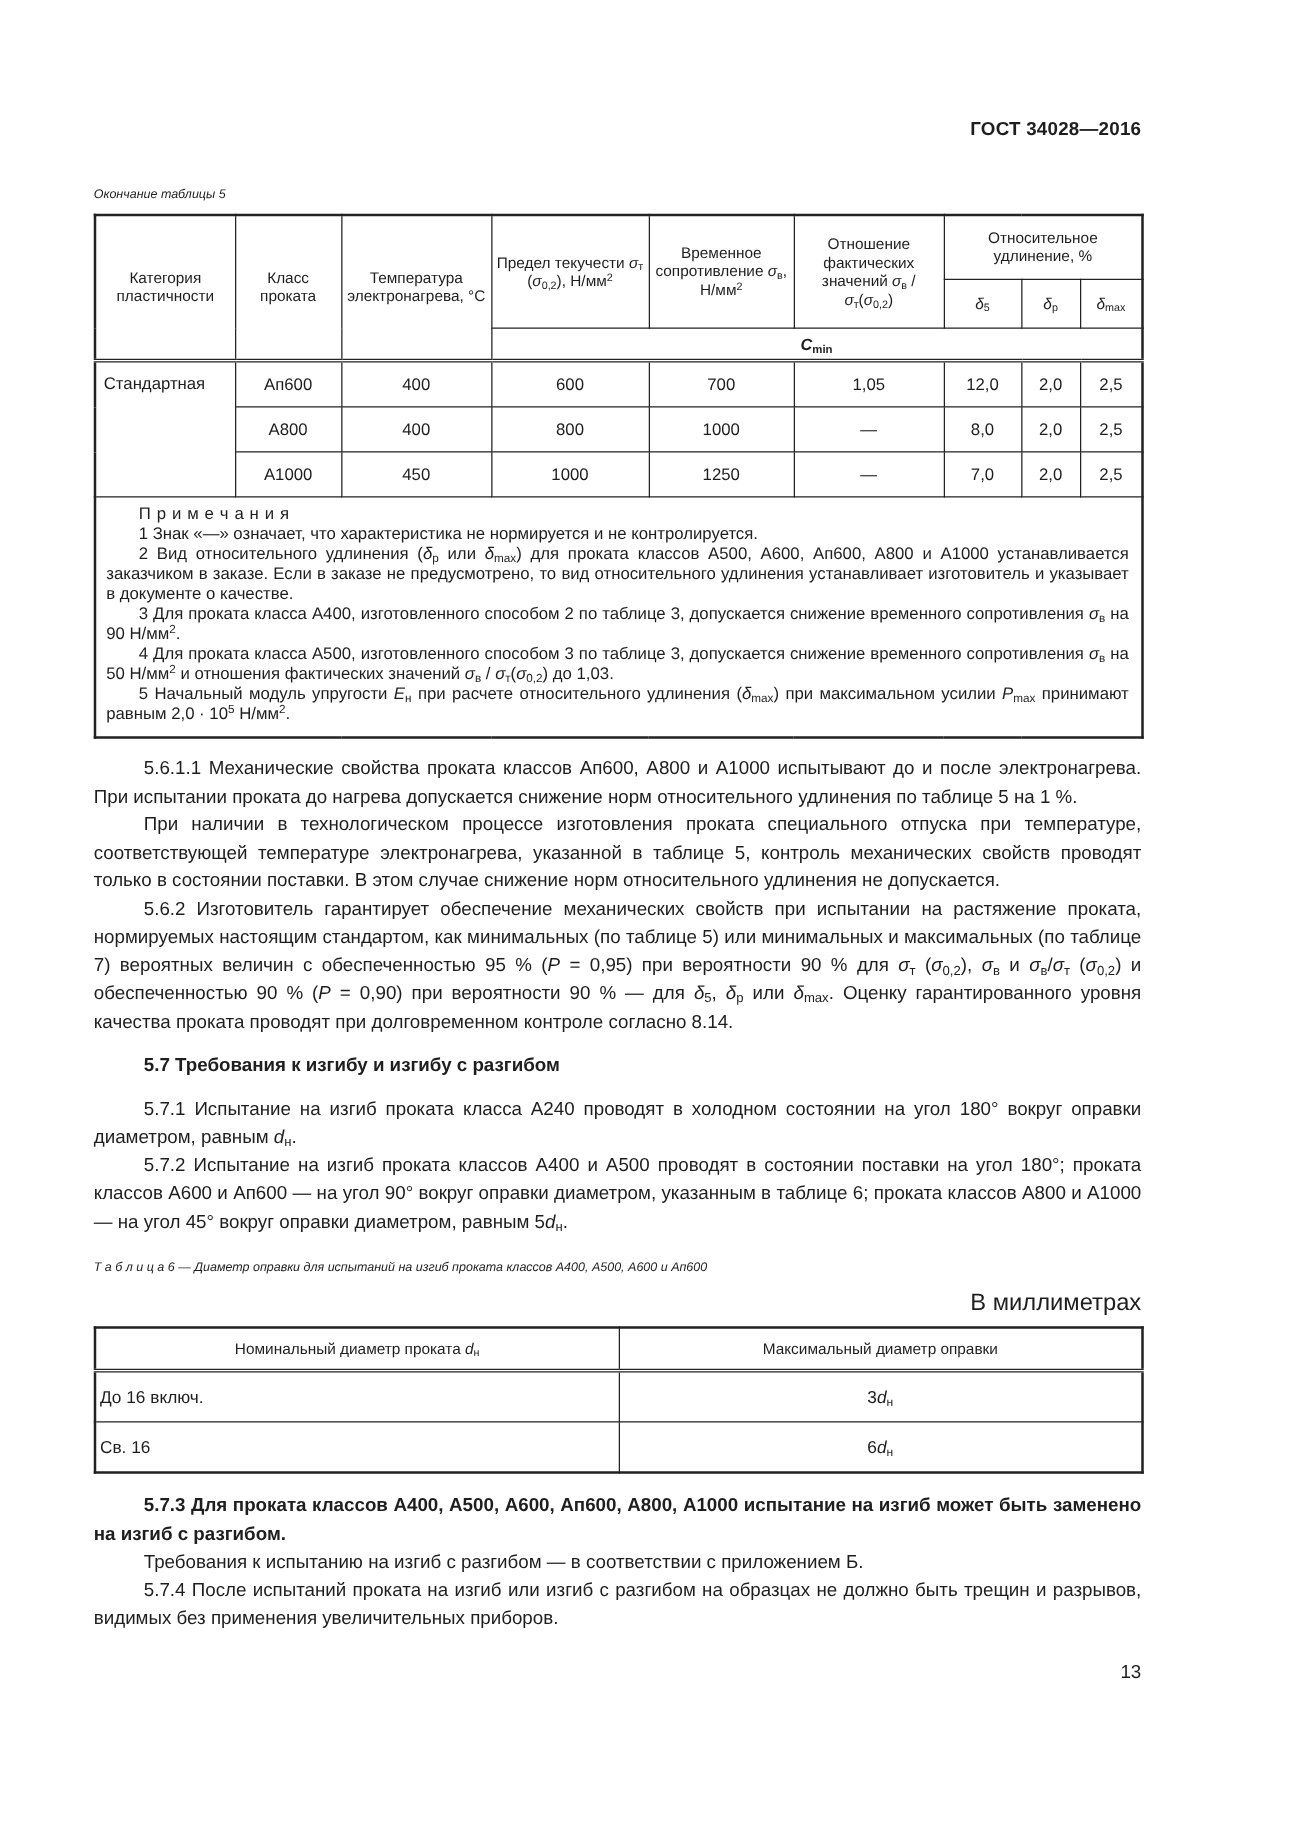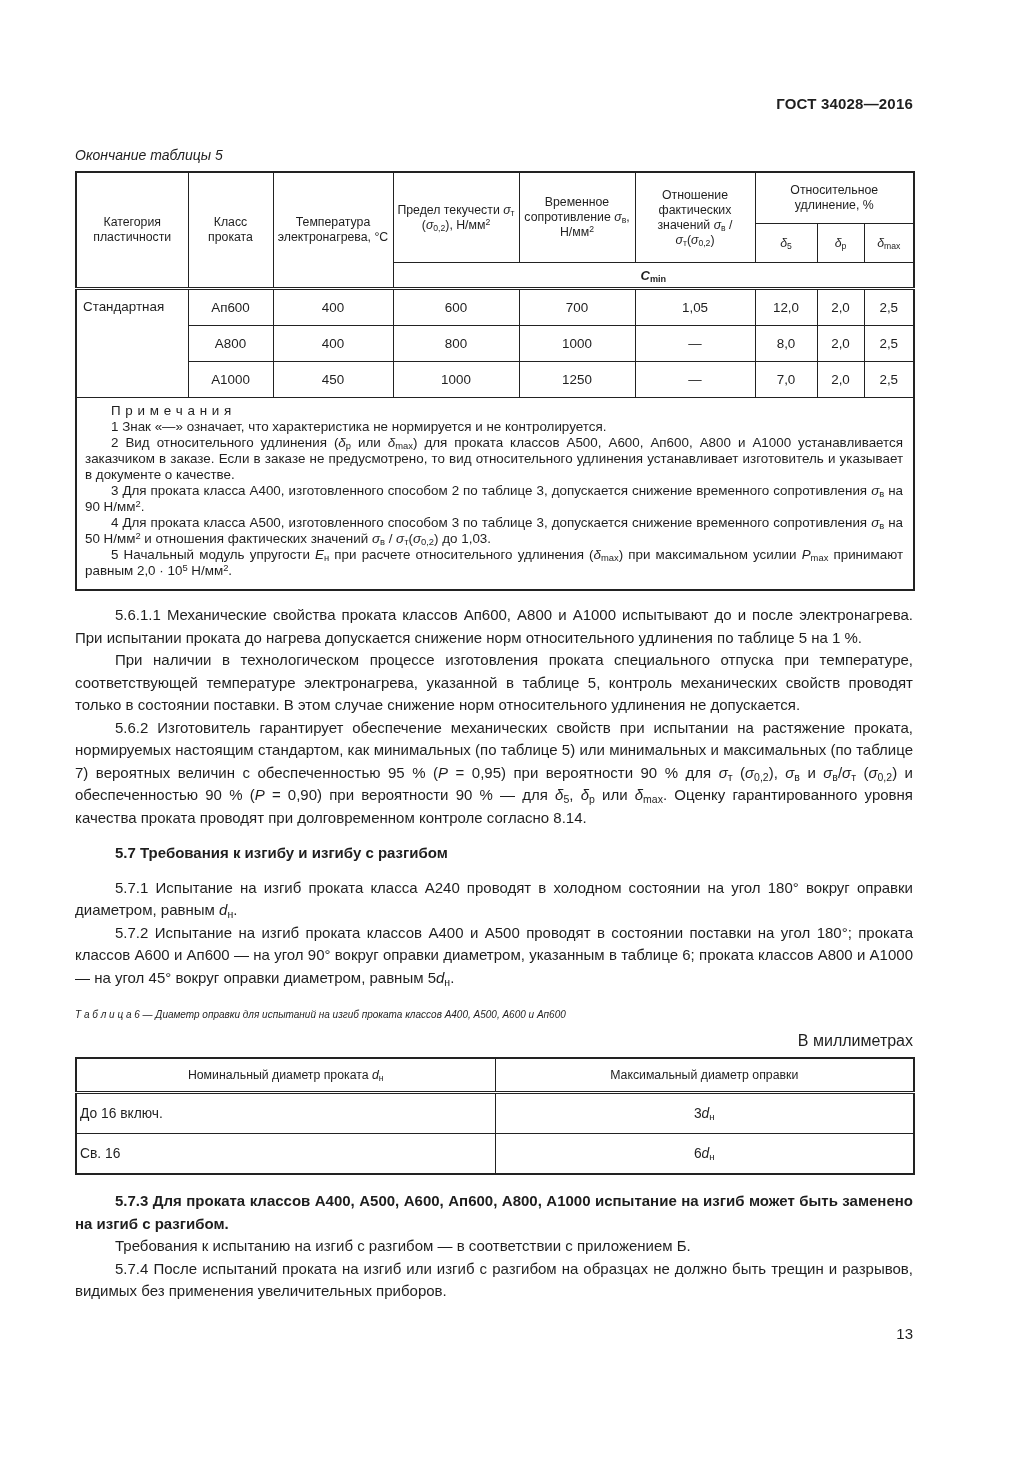--- a/index.html
+++ b/index.html
@@ -4,21 +4,21 @@
 <style>
   html,body{margin:0;padding:0;}
   body{
     width:1033px;height:1461px;background:#ffffff;
     font-family:"Liberation Sans","DejaVu Sans",sans-serif;
     color:#1e1e1e;position:relative;overflow:hidden;
     -webkit-font-smoothing:antialiased;
   }
   .page{width:838px;margin-left:75px;padding-top:96px;}
   .doc-code{text-align:right;font-weight:bold;font-size:15px;line-height:16px;letter-spacing:.2px;}
-  .t5-caption{margin-top:35px;font-style:italic;font-size:14px;line-height:17px;}
+  .t5-caption{margin-top:35px;font-style:italic;font-size:10px;line-height:17px;}
   table{border-collapse:collapse;table-layout:fixed;width:838px;}
   table.gost{border:2px solid #222;margin-top:7px;}
   .gost th,.gost td{border:1px solid #222;padding:1px 3px;text-align:center;vertical-align:middle;}
   .gost thead th{font-weight:normal;font-size:12.3px;line-height:15px;}
   .gost tbody td{font-size:13.4px;line-height:16px;}
   tr.h1 th{height:48px;}
   tr.h2 th{height:36px;}
   tr.cmin-row th{height:22px;font-size:13px;font-weight:bold;}
   tr.data td{height:33px;}
   tbody tr.first-data td{border-top:3px double #222;}
@@ -26,21 +26,21 @@
   td.notes-cell{
     text-align:left;font-size:13.3px;line-height:20.5px;
     padding:5px 10px 10px 8px;
   }
   .notes-cell p{margin:0;text-indent:26px;text-align:justify;}
   .notes-title{letter-spacing:.5px;}
   p.body-p{margin:0;font-size:15px;line-height:22.5px;text-align:justify;text-indent:40px;}
   p.first-after-table{margin-top:13px;}
   p.h57{margin-top:13px;margin-bottom:12px;font-weight:bold;}
   .t6-caption{margin-top:17px;font-size:10px;line-height:17px;font-style:italic;}
-  .t6-units{margin-top:9px;margin-bottom:4px;font-size:16px;text-align:right;}
+  .t6-units{margin-top:9px;margin-bottom:4px;font-size:19px;text-align:right;}
   table.t6 thead th{height:30px;}
   table.t6 tbody td{height:37px;font-size:13.8px;}
   td.t6-left{text-align:left;}
   p.after-t6{margin-top:15px;font-weight:bold;}
   .page-num{margin-top:22px;text-align:right;font-size:15px;}
   sub{font-size:70%;line-height:0;vertical-align:-0.25em;}
   sup{font-size:70%;line-height:0;vertical-align:0.45em;}
   i{font-style:italic;}
 </style>
 </head>

